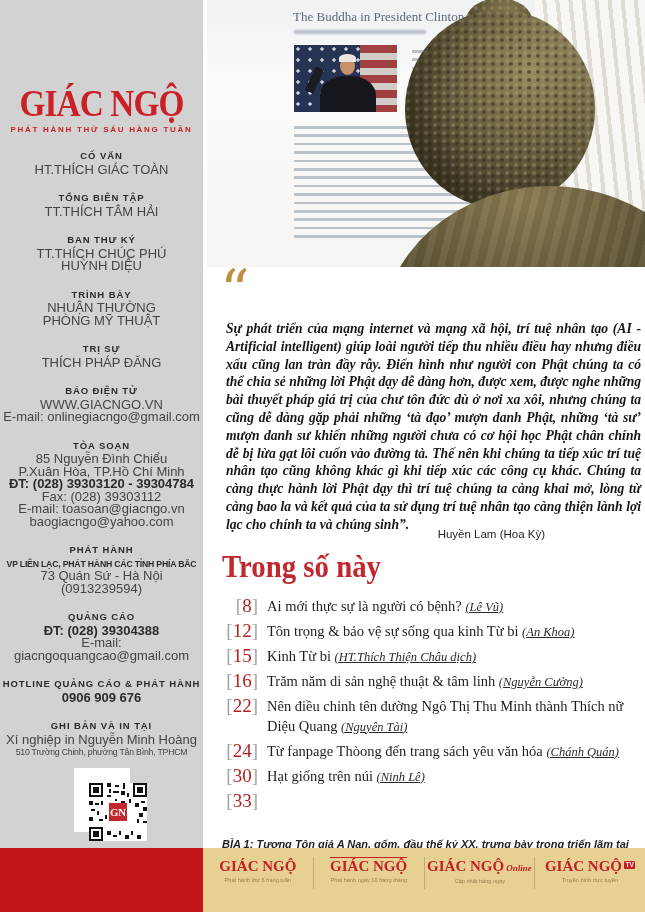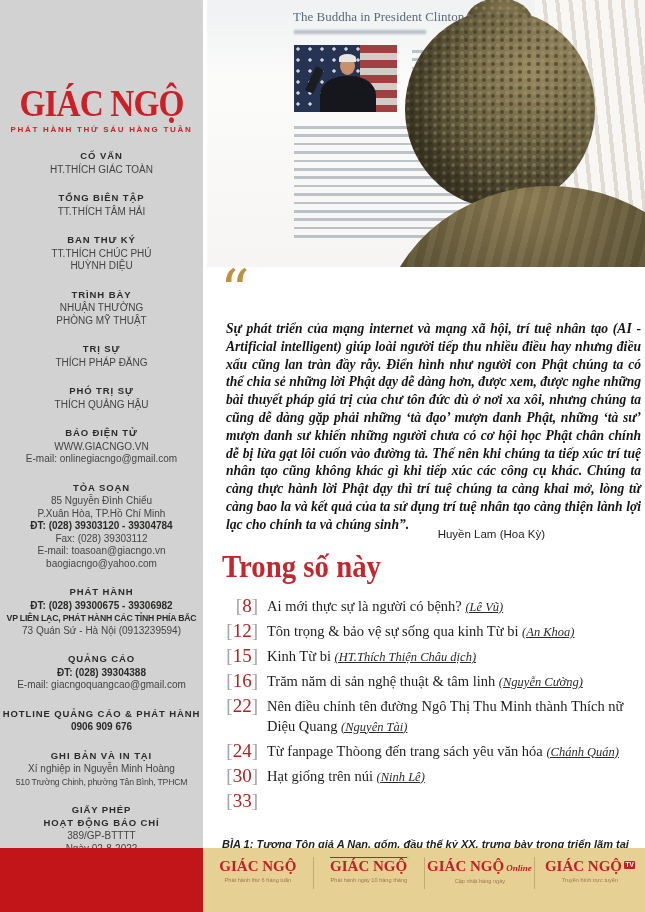--- a/index.html
+++ b/index.html
@@ -8,24 +8,24 @@
 
   
   .sidebar{position:absolute;left:0;top:0;width:203px;height:848px;background:#d2d2d2;
            text-align:center;overflow:hidden;}
   .logo{margin-top:86px;color:#cb2027;font-family:"Liberation Serif",serif;font-weight:bold;
         font-size:37px;line-height:36px;letter-spacing:-1px;transform:scaleX(.9);}
   .logo-tagline{color:#cb2027;font-size:8px;letter-spacing:1.7px;margin-top:3px;font-weight:bold;}
   .sections{margin-top:16px;display:flex;flex-direction:column;gap:16px;}
   .sec-title{font-weight:bold;font-size:9.5px;letter-spacing:.9px;color:#2c2b2a;
              line-height:12.5px;white-space:pre-line;margin-bottom:1px;}
-  .sec-line{font-size:10px;color:#454444;line-height:12.5px;}
+  .sec-line{font-size:13px;color:#454444;line-height:12.5px;}
   .sec-line.b{font-weight:bold;color:#2c2b2a;}
   .sec-line.s{font-size:8.7px;letter-spacing:-0.2px;}
-  .qr{width:56px;height:64px;background:#fff;margin:9px auto 0;padding:3px;box-sizing:border-box;}
+  .qr{width:56px;height:64px;background:#fff;margin:9px auto 0;padding:15px;box-sizing:border-box;}
 
   
   .main{position:absolute;left:203px;top:0;width:442px;height:676px;background:#fff;}
 
   
   .photo{position:absolute;left:4px;top:0;width:438px;height:267px;overflow:hidden;
          background:linear-gradient(100deg,#eef0f1 0%,#f4f3f1 70%,#efe9e0 100%);}
   .screen{position:absolute;left:0;top:0;width:352px;height:100%;
           background:linear-gradient(180deg,#eff1f2 0%,#fbfbfa 30%,#f6f5f3 100%);}
   .blinds{position:absolute;right:0;top:0;width:110px;height:100%;
@@ -138,63 +138,51 @@
         <div>
           <div class="sec-title">TRÌNH BÀY</div>
           <div class="sec-line">NHUẬN THƯỜNG</div>
           <div class="sec-line">PHÒNG MỸ THUẬT</div>
         </div>
         <div>
           <div class="sec-title">TRỊ SỰ</div>
           <div class="sec-line">THÍCH PHÁP ĐĂNG</div>
         </div>
         <div>
-          <div class="sec-title">PHÓ TRỊ SỰ</div>
-          <div class="sec-line">THÍCH QUẢNG HẬU</div>
-        </div>
-        <div>
           <div class="sec-title">BÁO ĐIỆN TỬ</div>
           <div class="sec-line">WWW.GIACNGO.VN</div>
           <div class="sec-line">E-mail: onlinegiacngo@gmail.com</div>
         </div>
         <div>
           <div class="sec-title">TÒA SOẠN</div>
           <div class="sec-line">85 Nguyễn Đình Chiểu</div>
           <div class="sec-line">P.Xuân Hòa, TP.Hồ Chí Minh</div>
           <div class="sec-line b">ĐT: (028) 39303120 - 39304784</div>
           <div class="sec-line">Fax: (028) 39303112</div>
           <div class="sec-line">E-mail: toasoan@giacngo.vn</div>
           <div class="sec-line">baogiacngo@yahoo.com</div>
         </div>
         <div>
           <div class="sec-title">PHÁT HÀNH</div>
-          <div class="sec-line b">ĐT: (028) 39300675 - 39306982</div>
           <div class="sec-line b s">VP LIÊN LẠC, PHÁT HÀNH CÁC TỈNH PHÍA BẮC</div>
           <div class="sec-line">73 Quán Sứ - Hà Nội (0913239594)</div>
         </div>
         <div>
           <div class="sec-title">QUẢNG CÁO</div>
           <div class="sec-line b">ĐT: (028) 39304388</div>
           <div class="sec-line">E-mail: giacngoquangcao@gmail.com</div>
         </div>
         <div>
           <div class="sec-title">HOTLINE QUẢNG CÁO &amp; PHÁT HÀNH</div>
           <div class="sec-line b">0906 909 676</div>
         </div>
         <div>
           <div class="sec-title">GHI BẢN VÀ IN TẠI</div>
           <div class="sec-line">Xí nghiệp in Nguyễn Minh Hoàng</div>
           <div class="sec-line s">510 Trường Chinh, phường Tân Bình, TPHCM</div>
-        </div>
-        <div>
-          <div class="sec-title">GIẤY PHÉP
-HOẠT ĐỘNG BÁO CHÍ</div>
-          <div class="sec-line">389/GP-BTTTT</div>
-          <div class="sec-line">Ngày 02-8-2022</div>
-          <div class="sec-line">BỘ THÔNG TIN VÀ TRUYỀN THÔNG</div>
         </div>
       </div>
     <div class="qr">
       <svg viewBox="0 0 29 29" width="58" height="58">
         <rect width="29" height="29" fill="#fff"></rect>
         <g fill="#111">
           <rect x="0" y="0" width="7" height="7"></rect>
             <rect x="1" y="1" width="5" height="5" fill="#fff"></rect>
             <rect x="2" y="2" width="3" height="3"></rect>
           <rect x="22" y="0" width="7" height="7"></rect>

